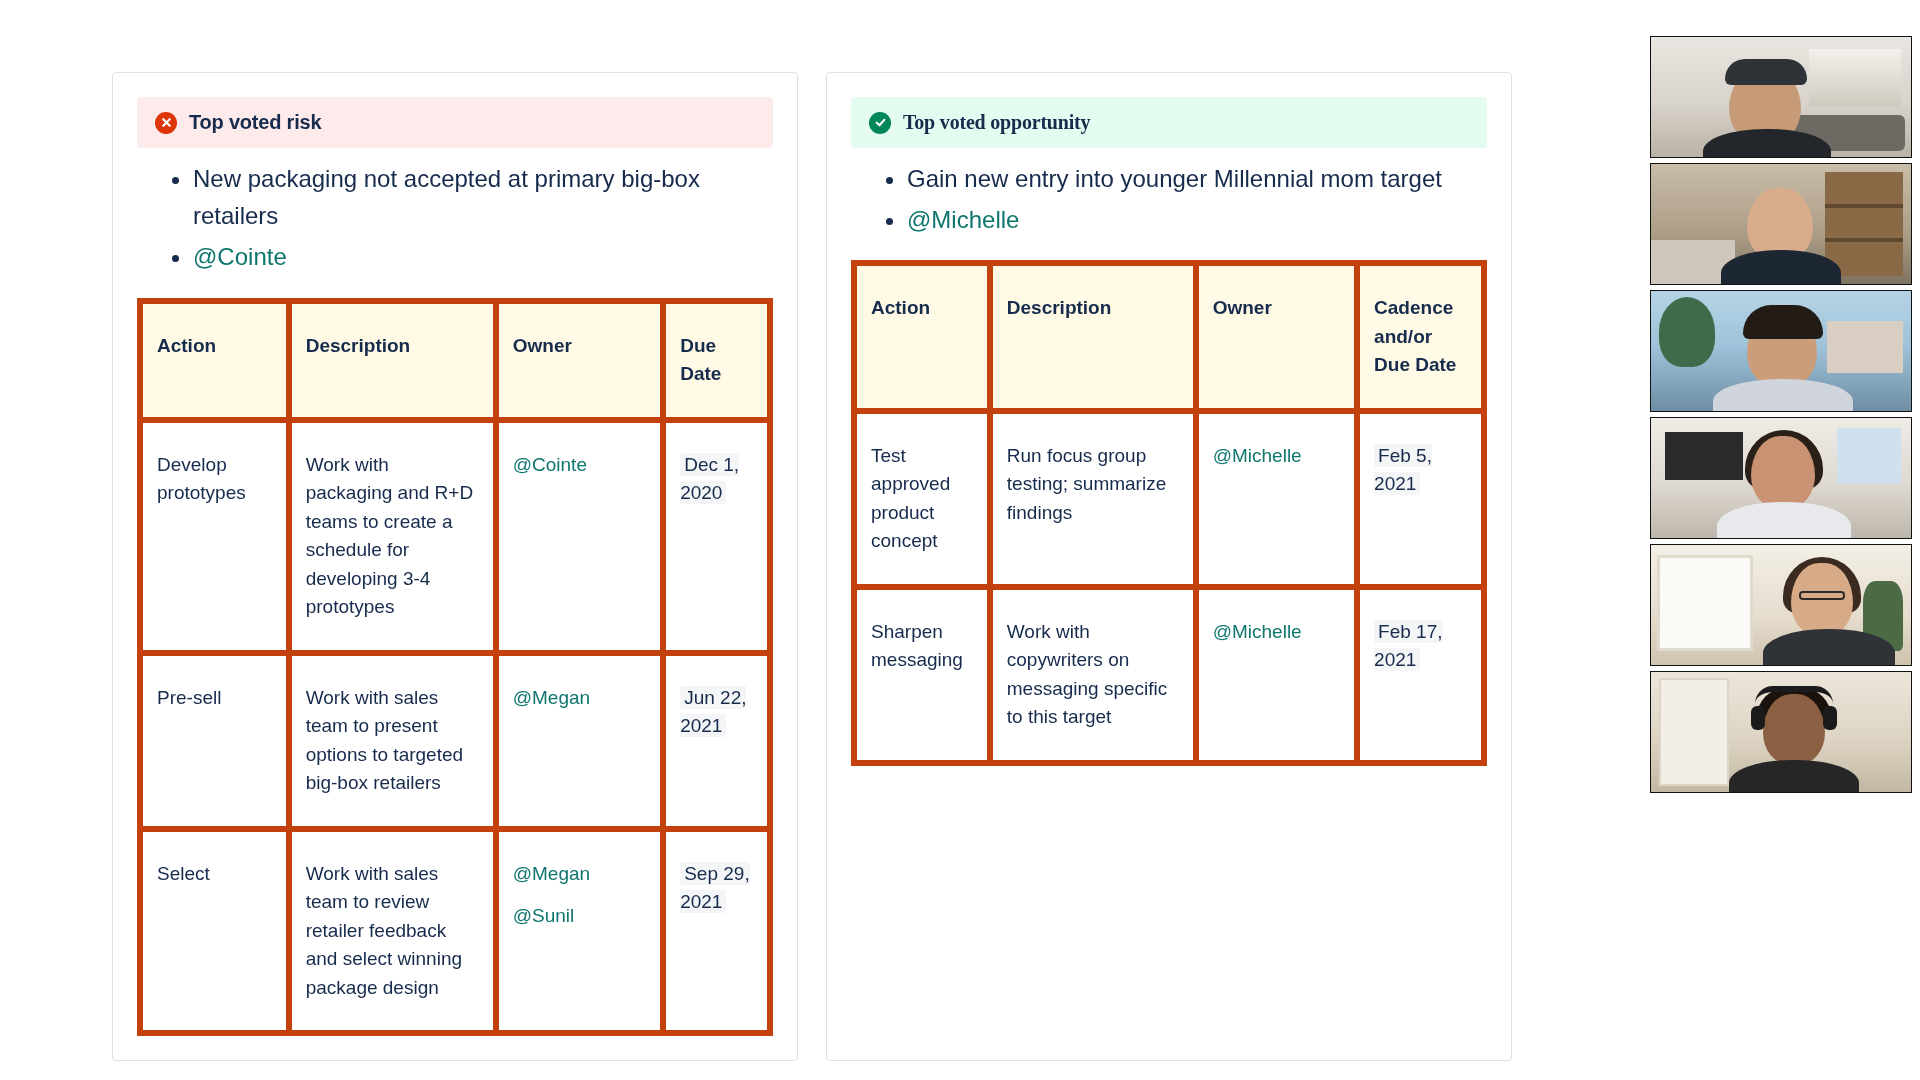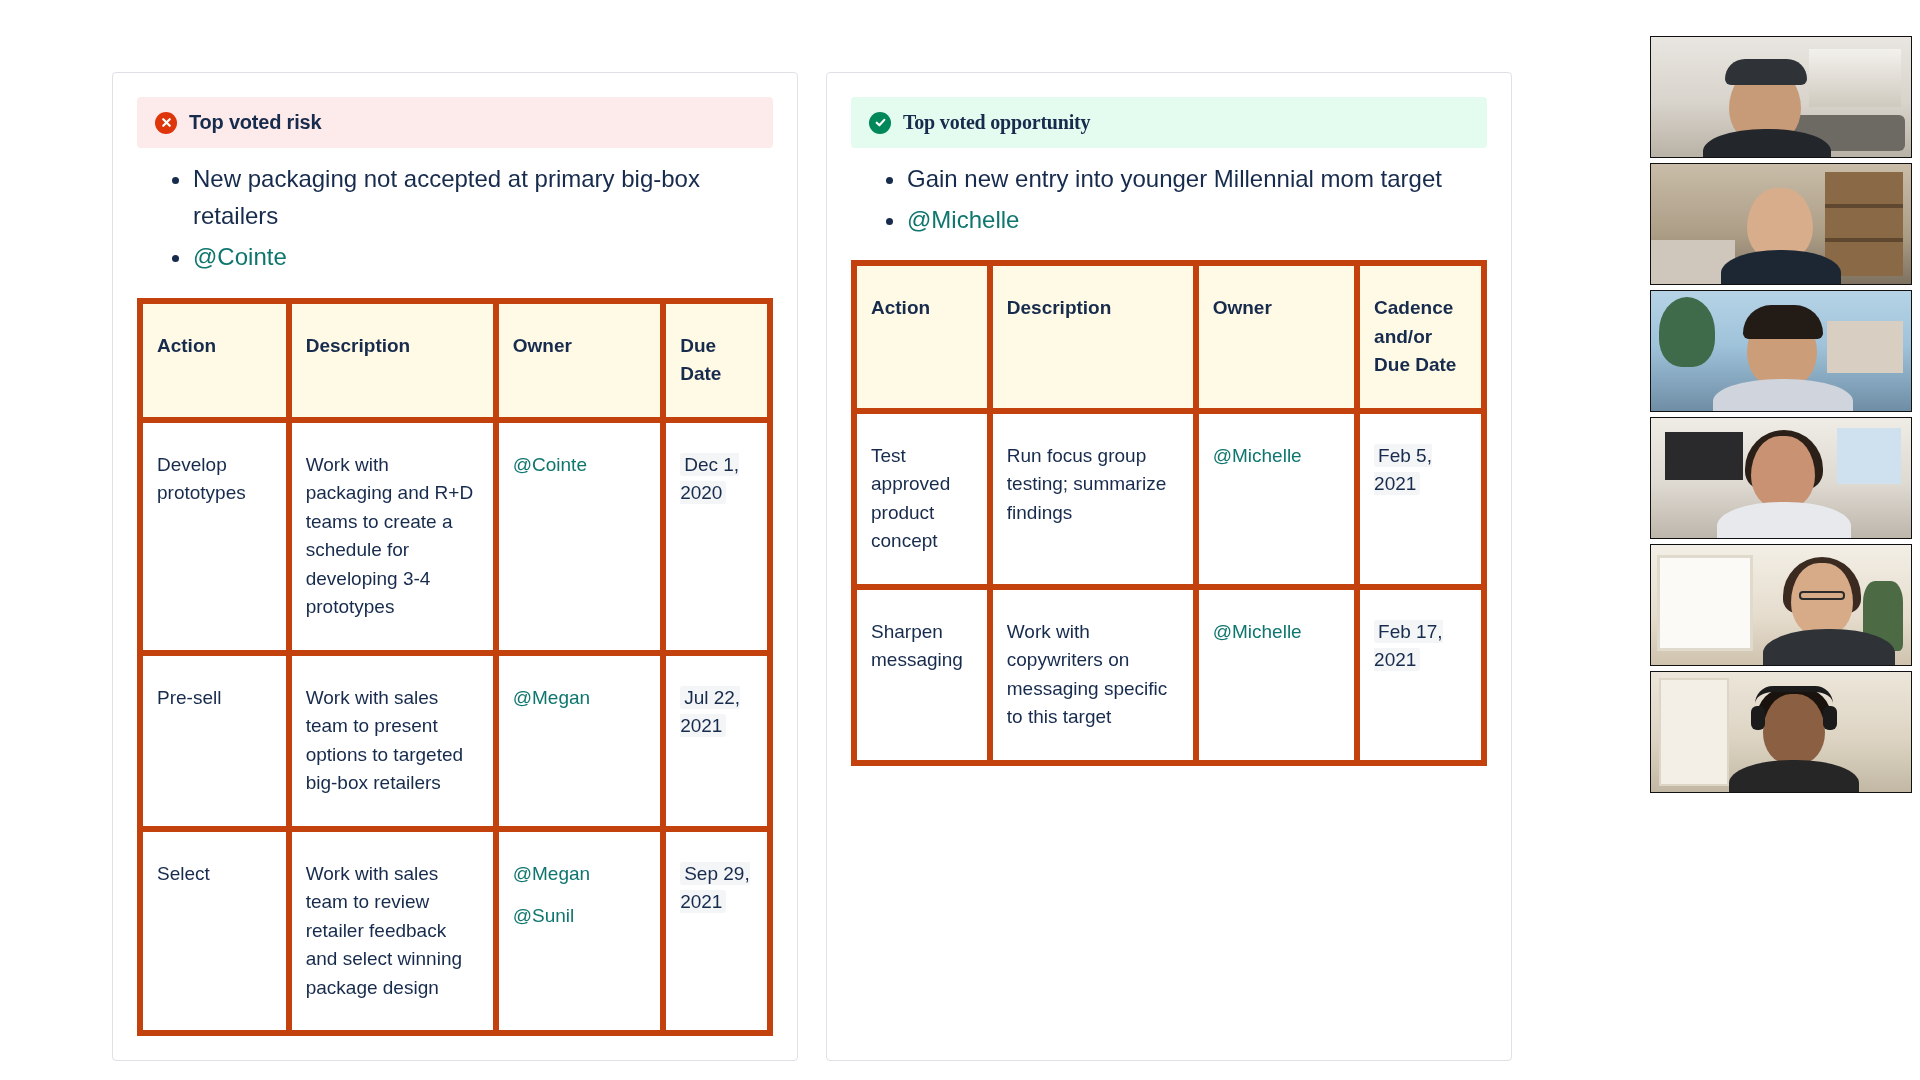--- a/index.html
+++ b/index.html
@@ -249,21 +249,21 @@
             <tr>
               <td>Develop prototypes</td>
               <td>Work with packaging and R+D teams to create a schedule for developing 3-4 prototypes</td>
               <td><a class="mention" href="#">@Cointe</a></td>
               <td><span class="datechip">Dec 1, 2020</span></td>
             </tr>
             <tr>
               <td>Pre-sell</td>
               <td>Work with sales team to present options to targeted big-box retailers</td>
               <td><a class="mention" href="#">@Megan</a></td>
-              <td><span class="datechip">Jul 22, 2021</span></td>
+              <td><span class="datechip">Jun 22, 2021</span></td>
             </tr>
             <tr>
               <td>Select</td>
               <td>Work with sales team to review retailer feedback and select winning package design</td>
               <td class="cell-lines">
                 <span><a class="mention" href="#">@Megan</a></span>
                 <span style="margin-top:14px;"><a class="mention" href="#">@Sunil</a></span>
               </td>
               <td><span class="datechip">Sep 29, 2021</span></td>
             </tr>

